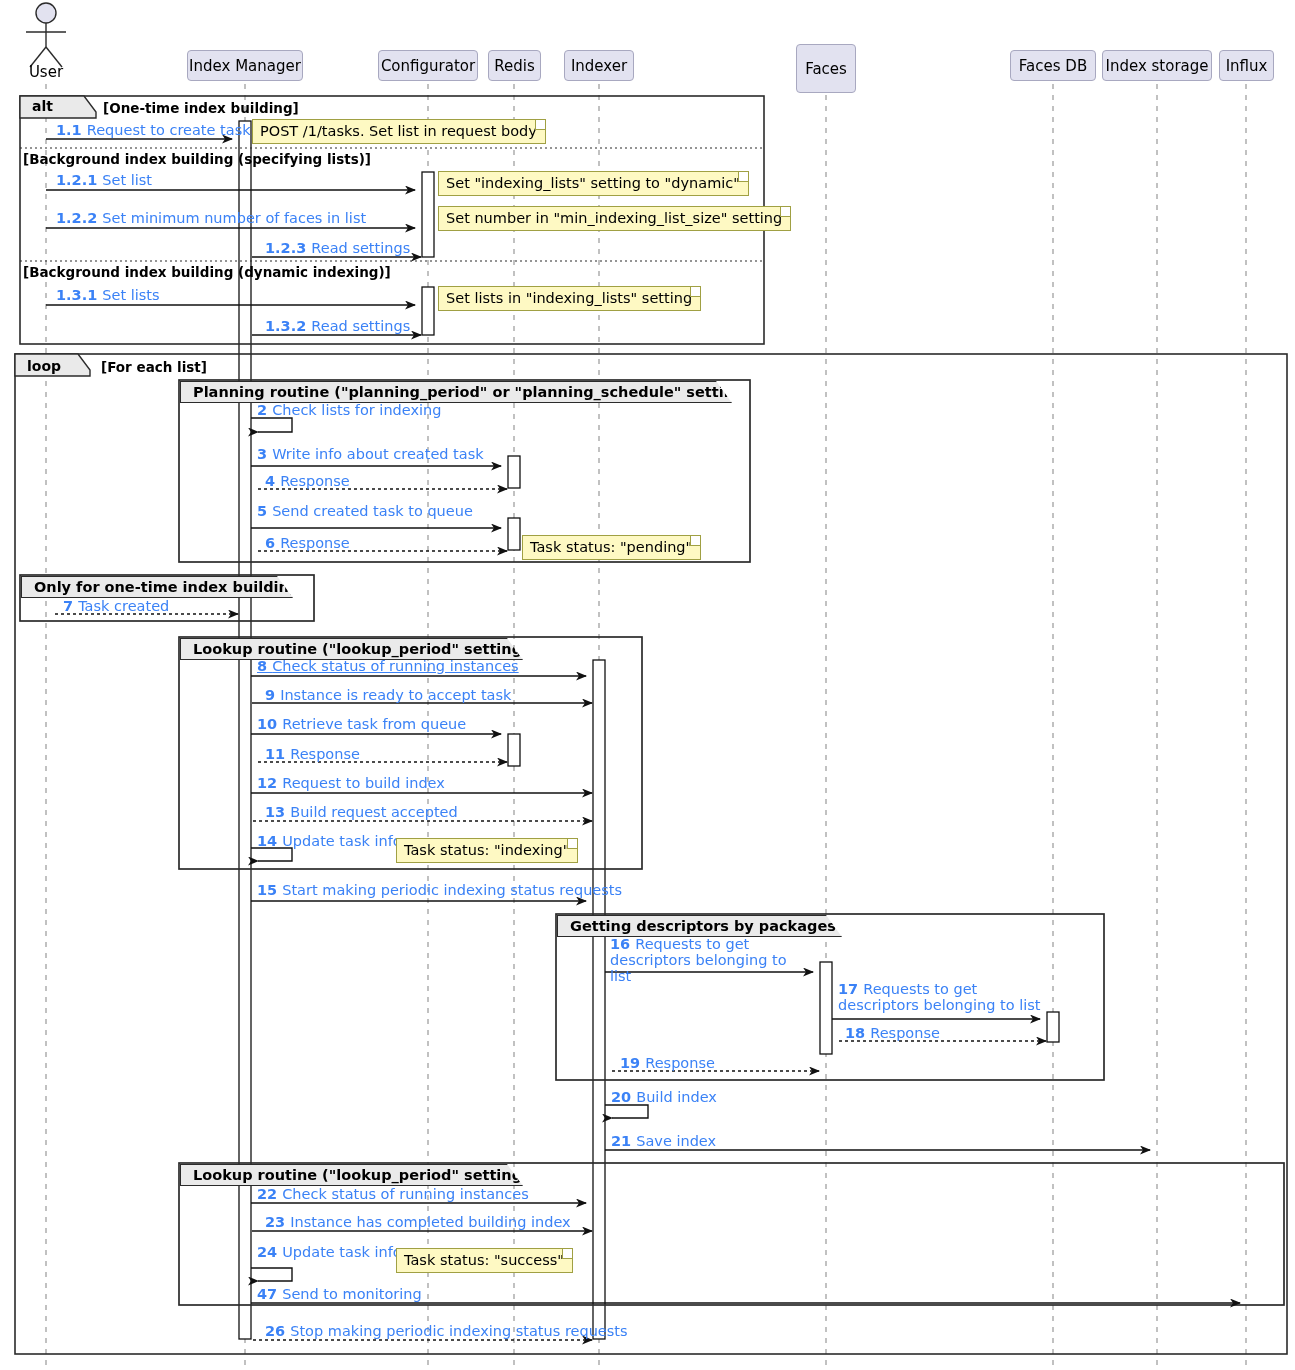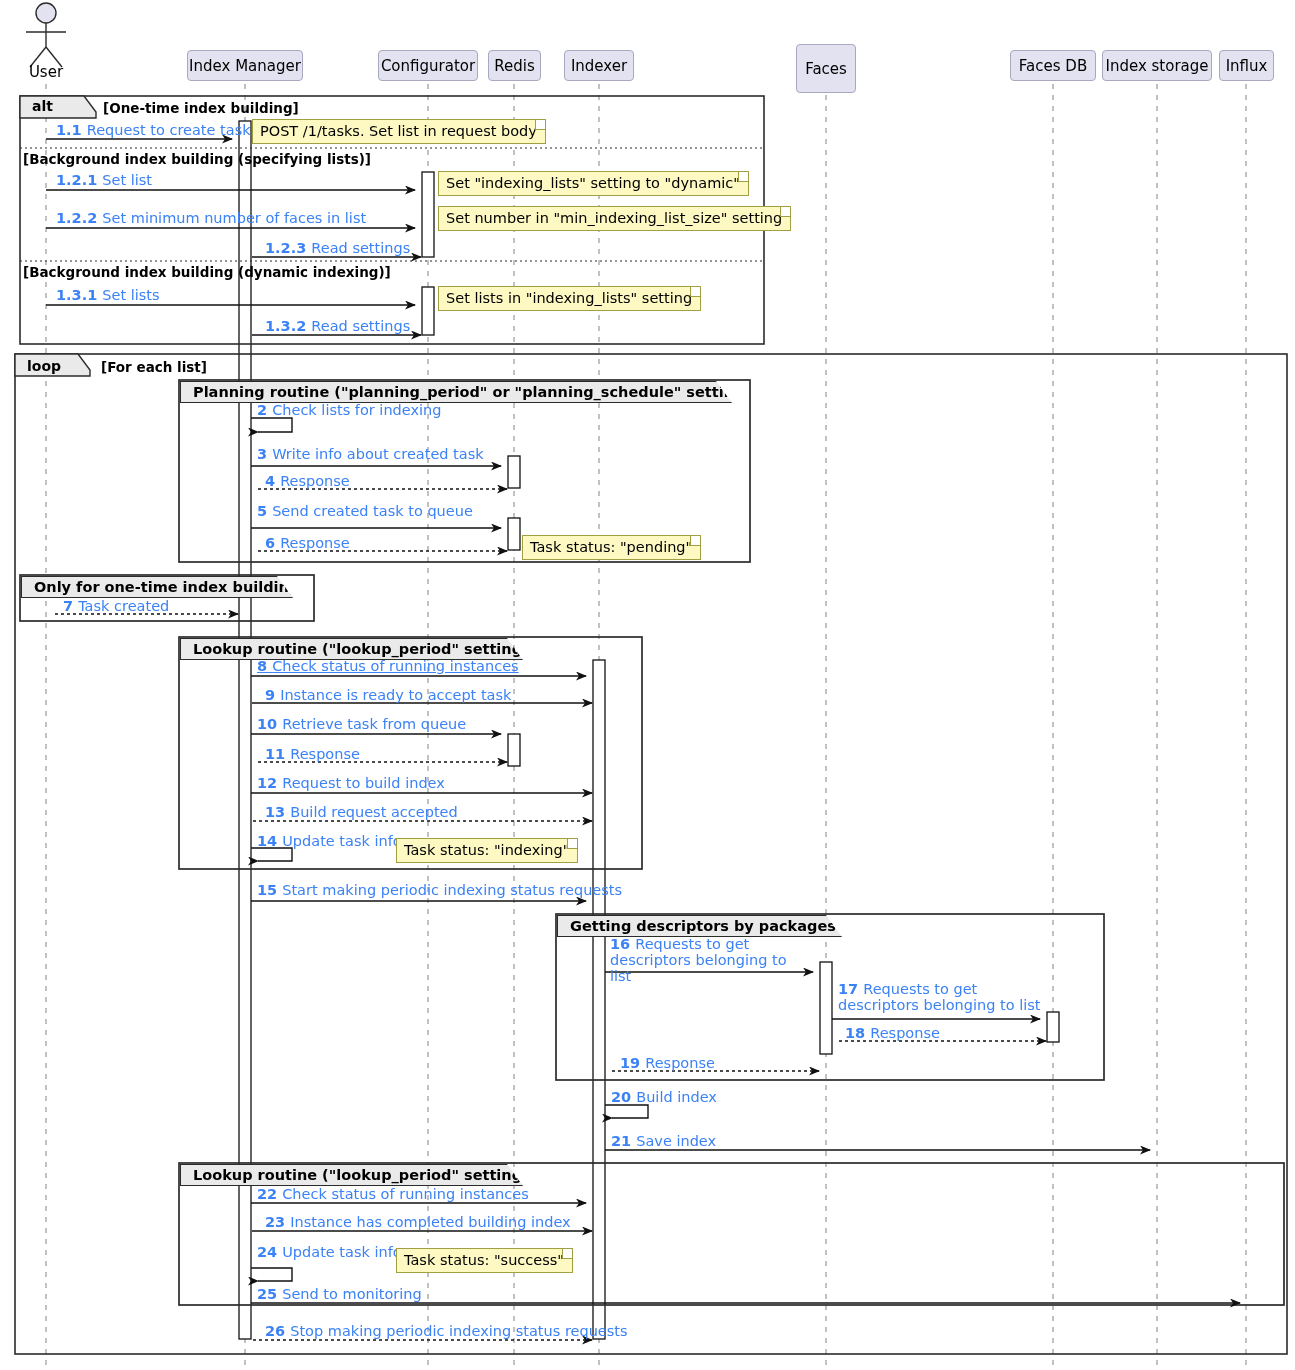--- a/index.html
+++ b/index.html
@@ -358,21 +358,21 @@
   </div>
   <div class="msglabel" style="left:265px;top:1214px;">
     <span class="num">23 </span>
     <span>Instance has completed building index</span>
   </div>
   <div class="msglabel" style="left:257px;top:1244px;">
     <span class="num">24 </span>
     <span>Update task info</span>
   </div>
   <div class="msglabel" style="left:257px;top:1286px;">
-    <span class="num">25 </span>
+    <span class="num">47 </span>
     <span>Send to monitoring</span>
   </div>
   <div class="msglabel" style="left:265px;top:1323px;">
     <span class="num">26 </span>
     <span>Stop making periodic indexing status requests</span>
   </div>
 
   <div class="note" style="left:252px;top:119px;">
     <span>POST /1/tasks. Set list in request body</span>
     <span class="fold"></span>

